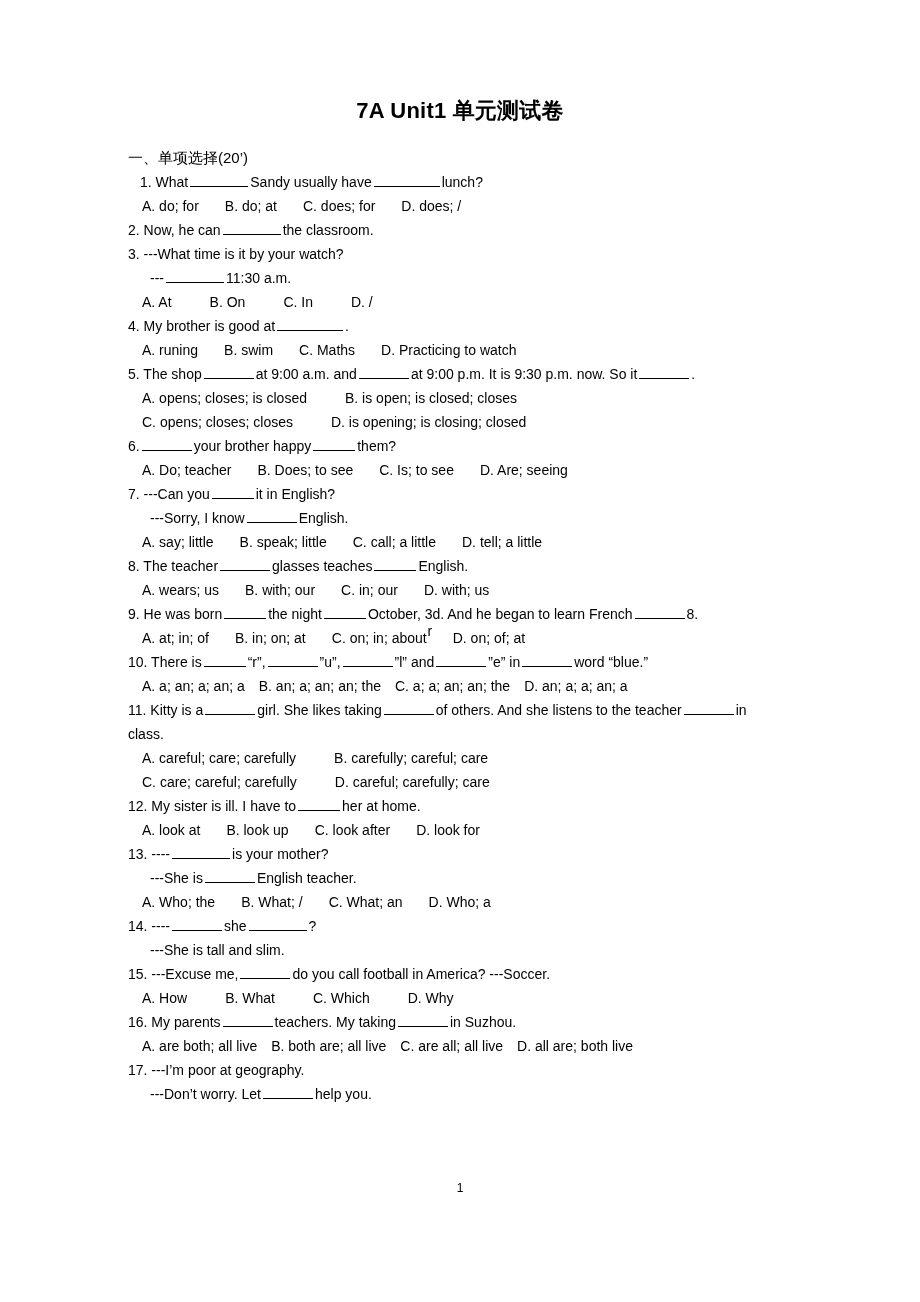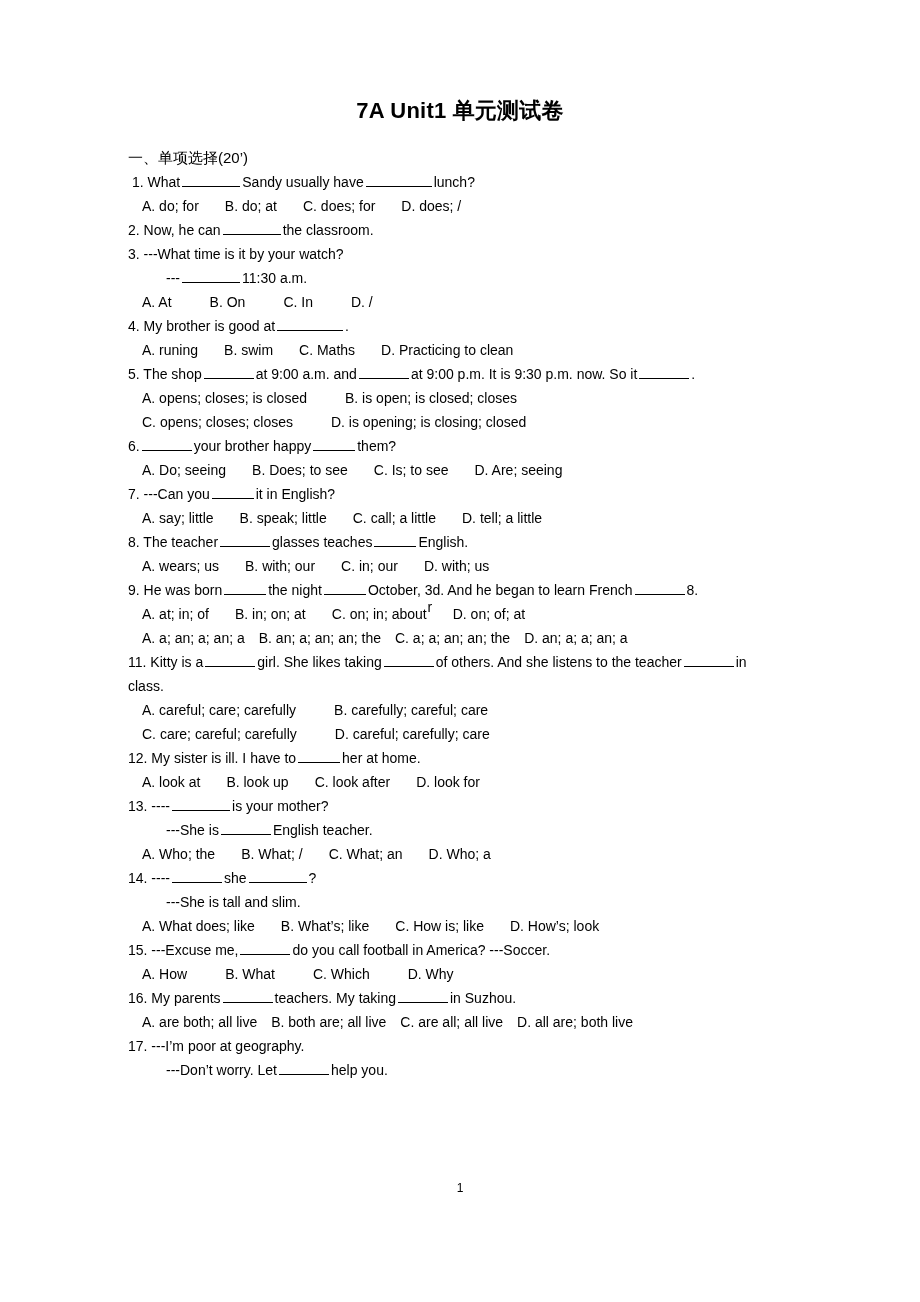--- a/index.html
+++ b/index.html
@@ -49,24 +49,24 @@
   .q {
     font-size: 14px;
     line-height: 24px;
     white-space: nowrap;
   }
   .q.wrap {
     white-space: normal;
     width: 655px;
   }
   .stem {
-    margin-left: 4px;
+    margin-left: 12px;
   }
   .sub {
-    margin-left: 38px;
+    margin-left: 22px;
   }
   .opts {
     margin-left: 14px;
   }
   .blank {
     display: inline-block;
     border-bottom: 1.2px solid #000;
     vertical-align: baseline;
     height: 13px;
     margin: 0 2px;
@@ -132,65 +132,72 @@
     </div>
     <div class="q opts">
       <span>A. At</span><span class="gap-lg"></span><span>B. On</span><span class="gap-lg"></span><span>C. In</span><span class="gap-lg"></span><span>D. /</span>
     </div>
 
     <div class="q">
       <span>4.</span>
       <span>My brother is good at</span><span class="blank b8"></span><span>.</span>
     </div>
     <div class="q opts">
-      <span>A. runing</span><span class="gap-md"></span><span>B. swim</span><span class="gap-md"></span><span>C. Maths</span><span class="gap-md"></span><span>D. Practicing to clean</span>
+      <span>A. runing</span><span class="gap-md"></span><span>B. swim</span><span class="gap-md"></span><span>C. Maths</span><span class="gap-md"></span><span>D. Practicing to watch</span>
     </div>
 
     <div class="q">
       <span>5.</span>
       <span>The shop</span><span class="blank b6"></span><span>at 9:00 a.m. and</span><span class="blank b6"></span><span>at 9:00 p.m. It is 9:30 p.m. now. So it</span><span class="blank b6"></span><span>.</span>
     </div>
     <div class="q opts">
       <span>A. opens; closes; is closed</span><span class="gap-lg"></span><span>B. is open; is closed; closes</span>
     </div>
     <div class="q opts">
       <span>C. opens; closes; closes</span><span class="gap-lg"></span><span>D. is opening; is closing; closed</span>
     </div>
 
     <div class="q">
       <span>6.</span><span class="blank b6"></span><span>your brother happy</span><span class="blank b5"></span><span>them?</span>
     </div>
     <div class="q opts">
-      <span>A. Do; seeing</span><span class="gap-md"></span><span>B. Does; to see</span><span class="gap-md"></span><span>C. Is; to see</span><span class="gap-md"></span><span>D. Are; seeing</span>
+      <span>A. Do; teacher</span><span class="gap-md"></span><span>B. Does; to see</span><span class="gap-md"></span><span>C. Is; to see</span><span class="gap-md"></span><span>D. Are; seeing</span>
     </div>
 
     <div class="q">
       <span>7.</span>
       <span>---Can you</span><span class="blank b5"></span><span>it in English?</span>
     </div>
+    <div class="q sub">
+      <span>---Sorry, I know</span><span class="blank b6"></span><span>English.</span>
+    </div>
     <div class="q opts">
       <span>A. say; little</span><span class="gap-md"></span><span>B. speak; little</span><span class="gap-md"></span><span>C. call; a little</span><span class="gap-md"></span><span>D. tell; a little</span>
     </div>
 
     <div class="q">
       <span>8.</span>
       <span>The teacher</span><span class="blank b6"></span><span>glasses teaches</span><span class="blank b5"></span><span>English.</span>
     </div>
     <div class="q opts">
       <span>A. wears; us</span><span class="gap-md"></span><span>B. with; our</span><span class="gap-md"></span><span>C. in; our</span><span class="gap-md"></span><span>D. with; us</span>
     </div>
 
     <div class="q">
       <span>9.</span>
       <span>He was born</span><span class="blank b5"></span><span>the night</span><span class="blank b5"></span><span>October, 3</span><span class="strike-3rd"><span class="ord">r</span></span><span>d. And he began to learn French</span><span class="blank b6"></span><span>8.</span>
     </div>
     <div class="q opts">
       <span>A. at; in; of</span><span class="gap-md"></span><span>B. in; on; at</span><span class="gap-md"></span><span>C. on; in; about</span><span class="gap-md"></span><span>D. on; of; at</span>
     </div>
 
+    <div class="q">
+      <span>10.</span>
+      <span>There is</span><span class="blank b5"></span><span>“r”,</span><span class="blank b6"></span><span>”u”,</span><span class="blank b6"></span><span>”l” and</span><span class="blank b6"></span><span>”e” in</span><span class="blank b6"></span><span>word “blue.”</span>
+    </div>
     <div class="q opts">
       <span>A. a; an; a; an; a</span><span class="gap-sm"></span><span>B. an; a; an; an; the</span><span class="gap-sm"></span><span>C. a; a; an; an; the</span><span class="gap-sm"></span><span>D. an; a; a; an; a</span>
     </div>
 
     <div class="q wrap">
       <span>11.</span>
       <span>Kitty is a</span><span class="blank b6"></span><span>girl. She likes taking</span><span class="blank b6"></span><span>of others. And she listens to the teacher</span><span class="blank b6"></span><span>in class.</span>
     </div>
     <div class="q opts">
       <span>A. careful; care; carefully</span><span class="gap-lg"></span><span>B. carefully; careful; care</span>
@@ -218,23 +225,20 @@
       <span>A. Who; the</span><span class="gap-md"></span><span>B. What; /</span><span class="gap-md"></span><span>C. What; an</span><span class="gap-md"></span><span>D. Who; a</span>
     </div>
 
     <div class="q">
       <span>14.</span>
       <span>----</span><span class="blank b6"></span><span>she</span><span class="blank b7"></span><span>?</span>
     </div>
     <div class="q sub">
       <span>---She is tall and slim.</span>
     </div>
-    <div class="q opts">
-      <span>A. What does; like</span><span class="gap-md"></span><span>B. What’s; like</span><span class="gap-md"></span><span>C. How is; like</span><span class="gap-md"></span><span>D. How’s; look</span>
-    </div>
 
     <div class="q">
       <span>15.</span>
       <span>---Excuse me,</span><span class="blank b6"></span><span>do you call football in America? ---Soccer.</span>
     </div>
     <div class="q opts">
       <span>A. How</span><span class="gap-lg"></span><span>B. What</span><span class="gap-lg"></span><span>C. Which</span><span class="gap-lg"></span><span>D. Why</span>
     </div>
 
     <div class="q">

